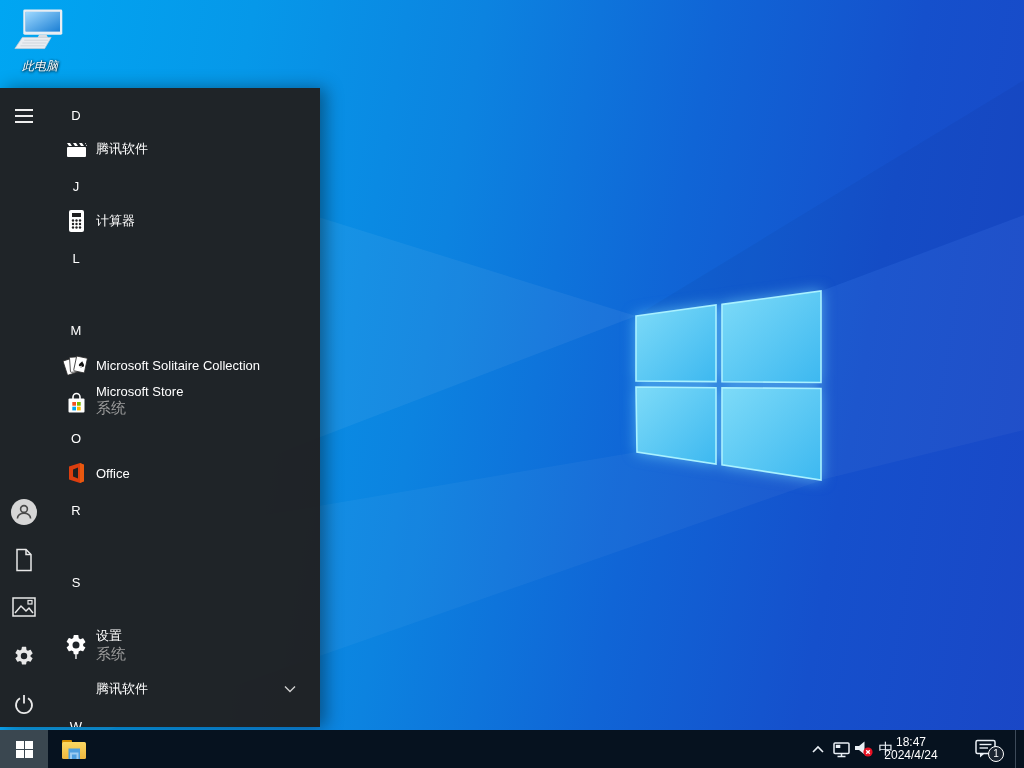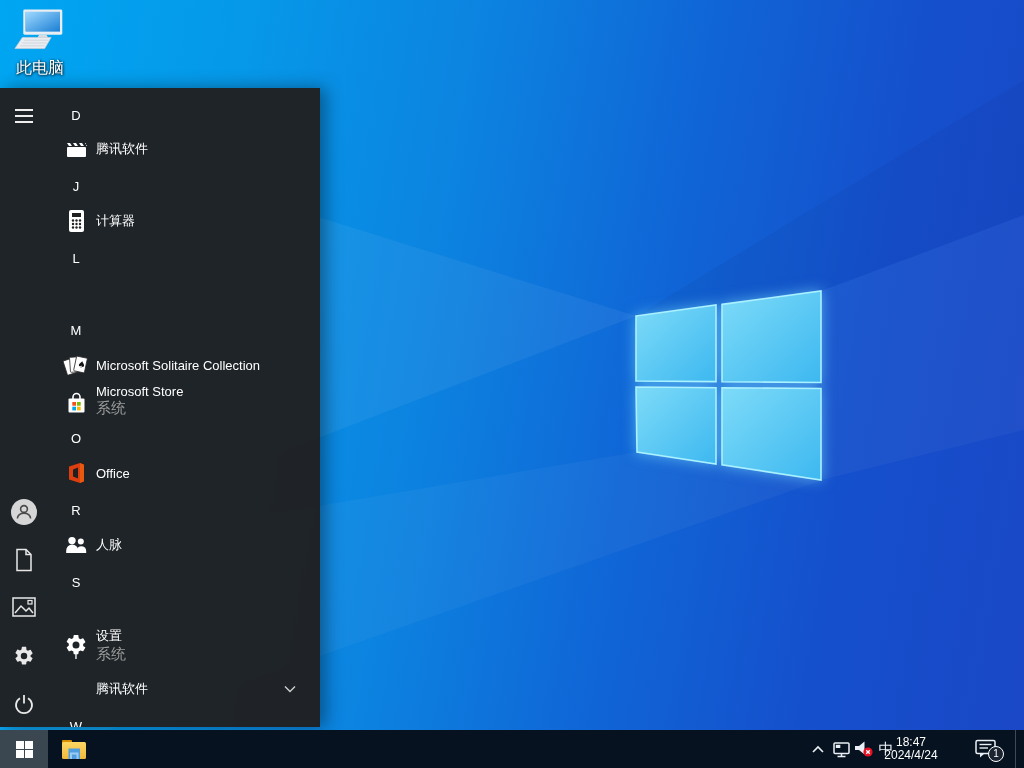--- a/index.html
+++ b/index.html
@@ -9,21 +9,21 @@
   
   .wallpaper { position:absolute; inset:0;
     background:linear-gradient(100deg,#00a6f2 0%,#0698e9 22%,#0c83e0 42%,#1065d6 62%,#1550cc 80%,#1a47c6 100%); }
   .rays { position:absolute; inset:0; }
 
   
   .win-flag { position:absolute; left:630px; top:286px; filter:drop-shadow(0 0 7px rgba(130,230,255,.55)); }
 
   
   .desk-icon { position:absolute; left:8px; top:8px; width:64px; text-align:center; }
-  .desk-icon .label { margin-top:2px; font-size:16px; color:#fff; text-shadow:0 1px 3px rgba(0,0,0,.85),1px 0 2px rgba(0,0,0,.6); }
+  .desk-icon .label { margin-top:2px; font-size:12px; color:#fff; text-shadow:0 1px 3px rgba(0,0,0,.85),1px 0 2px rgba(0,0,0,.6);font-style:italic; }
 
   
   .start-menu { position:absolute; left:0; top:88px; width:320px; height:639px;
     background:rgba(32,32,33,.97); overflow:hidden; box-shadow:6px 0 16px rgba(0,0,0,.38); }
   .rail { position:absolute; left:0; top:0; width:48px; height:100%; }
   .rail-btn { position:absolute; left:0; width:48px; height:28px; display:flex; align-items:center; justify-content:center; cursor:pointer; }
   .sm-letter { position:absolute; left:62px; width:28px; height:20px; line-height:20px; text-align:center;
     color:#fff; font-size:13px; cursor:pointer; }
   .sm-row { position:absolute; left:48px; right:0; height:34px; display:flex; align-items:center; cursor:pointer; }
   .sm-row.two-line { height:44px; }
@@ -230,35 +230,20 @@
       <polygon points="5,5.5 16,2 20,3.8 20,20.2 16,22 5,18.5" fill="#dc3e0f"></polygon>
       <polygon points="16,2 16,22 20,20.2 20,3.8" fill="#e8580f"></polygon>
       <polygon points="9,8.5 14,6.6 14,17.4 9,15.5" fill="#202021"></polygon>
     </svg>
       </div>
     <div class="sm-texts">
         <div class="sm-name">Office</div>
       </div>
   </div>
 
-  <div class="sm-row" style="top:440px">
-    <div class="sm-icon">
-        <svg width="24" height="24">
-      <g fill="#fff">
-        <circle cx="16.8" cy="8.6" r="3"></circle>
-        <path d="M12.6,20 v-2 a4.8,4.8 0 0 1 9.6,0 v2 z"></path>
-        <circle cx="8" cy="7.6" r="3.7"></circle>
-        <path d="M2.2,20 v-2.4 a6,6 0 0 1 12,0 V20 z"></path>
-      </g>
-    </svg>
-      </div>
-    <div class="sm-texts">
-        <div class="sm-name">人脉</div>
-      </div>
-  </div>
 
   <div class="sm-row two-line" style="top:535px">
     <div class="sm-icon">
         <svg width="24" height="24" viewBox="0 0 24 24">
       <path fill="#fff" d="M19.14,12.94a7,7 0 0 0 .06-.94 7,7 0 0 0-.06-.94l2.03-1.58a.5.5 0 0 0 .12-.64l-1.92-3.32a.5.5 0 0 0-.61-.22l-2.39.96a7.3,7.3 0 0 0-1.62-.94l-.36-2.54A.5.5 0 0 0 13.9,2h-3.8a.5.5 0 0 0-.49.42l-.36,2.54a7.3,7.3 0 0 0-1.62.94l-2.39-.96a.5.5 0 0 0-.61.22L2.71,8.48a.5.5 0 0 0 .12.64l2.03,1.58a7,7 0 0 0 0,1.88l-2.03,1.58a.5.5 0 0 0-.12.64l1.92,3.32c.14.24.42.34.61.22l2.39-.96c.5.38,1.03.7,1.62.94l.36,2.54a.5.5 0 0 0 .49.42h3.8a.5.5 0 0 0 .49-.42l.36-2.54a7.3,7.3 0 0 0 1.62-.94l2.39.96c.22.08.47,0,.61-.22l1.92-3.32a.5.5 0 0 0-.12-.64ZM12,15.5A3.5,3.5 0 1 1 15.5,12 3.5,3.5 0 0 1 12,15.5Z"></path>
     </svg>
       </div>
     <div class="sm-texts">
       <div class="sm-name">设置</div>
       <div class="sm-sub">系统</div>

